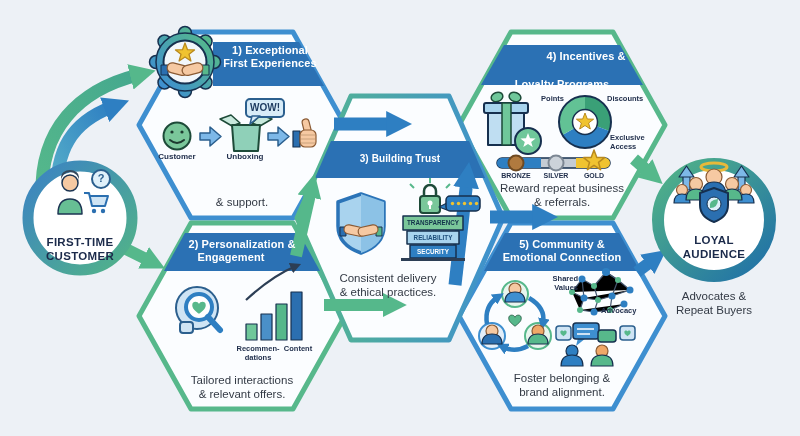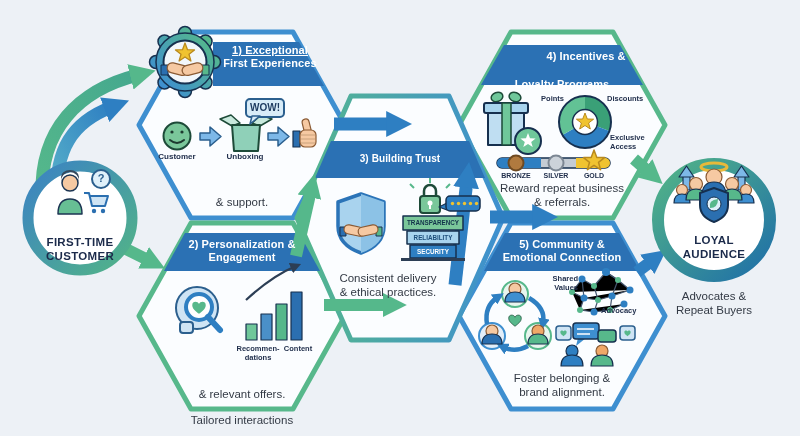--- a/index.html
+++ b/index.html
@@ -316,33 +316,33 @@
       <circle cx="602" cy="351" r="6" fill="#f0a868" stroke="#8a5a33" stroke-width="1.2"></circle>
       <path d="M 591,366 q 0,-11 11,-11 q 11,0 11,11 z" fill="#57b88b" stroke="#16304f" stroke-width="1.2"></path>
     </g>
   </g>
 </svg>
 
 <div class="lbl ctr node" style="left:80px;top:236px;">FIRST-TIME</div>
 <div class="lbl ctr node" style="left:80px;top:250px;">CUSTOMER</div>
 <div class="lbl ctr q" style="left:101px;top:172px;">?</div>
 
-<div class="lbl ctr banner" style="left:270px;top:44px;text-decoration:underline;">1) Exceptional</div>
+<div class="lbl ctr banner" style="left:270px;top:44px;">1) Exceptional</div>
 <div class="lbl ctr banner" style="left:270px;top:57px;">First Experiences</div>
 <div class="lbl ctr small" style="left:177px;top:152px;">Customer</div>
 <div class="lbl ctr small" style="left:245px;top:152px;">Unboxing</div>
 <div class="lbl ctr wow" style="left:265px;top:102px;">WOW!</div>
 <div class="lbl ctr cap" style="left:242px;top:196px;">&amp; support.</div>
 
 <div class="lbl ctr banner" style="left:242px;top:238px;">2) Personalization &amp;</div>
-<div class="lbl ctr banner" style="left:242px;top:251px;">Engagement</div>
+<div class="lbl ctr banner" style="left:231px;top:251px;">Engagement</div>
 <div class="lbl ctr tiny" style="left:258px;top:344px;">Recommen-</div>
 <div class="lbl ctr tiny" style="left:258px;top:353px;">dations</div>
 <div class="lbl ctr tiny" style="left:298px;top:344px;">Content</div>
-<div class="lbl ctr cap" style="left:242px;top:374px;margin-top:40px;">Tailored interactions</div>
+<div class="lbl ctr cap" style="left:242px;top:374px;">Tailored interactions</div>
 <div class="lbl ctr cap" style="left:242px;top:388px;">&amp; relevant offers.</div>
 
 <div class="lbl ctr banner" style="left:400px;top:152px;font-size:10px;">3) Building Trust</div>
 <div class="lbl ctr micro" style="left:433px;top:219px;color:#12324a;">TRANSPARENCY</div>
 <div class="lbl ctr micro" style="left:433px;top:234px;color:#1c4d7a;">RELIABILITY</div>
 <div class="lbl ctr micro" style="left:433px;top:248px;color:#ffffff;">SECURITY</div>
 <div class="lbl ctr cap" style="left:388px;top:272px;">Consistent delivery</div>
 <div class="lbl ctr cap" style="left:388px;top:286px;">&amp; ethical practices.</div>
 
 <div class="lbl ctr banner" style="left:562px;top:50px;margin-left:24px;">4) Incentives &amp;</div>

